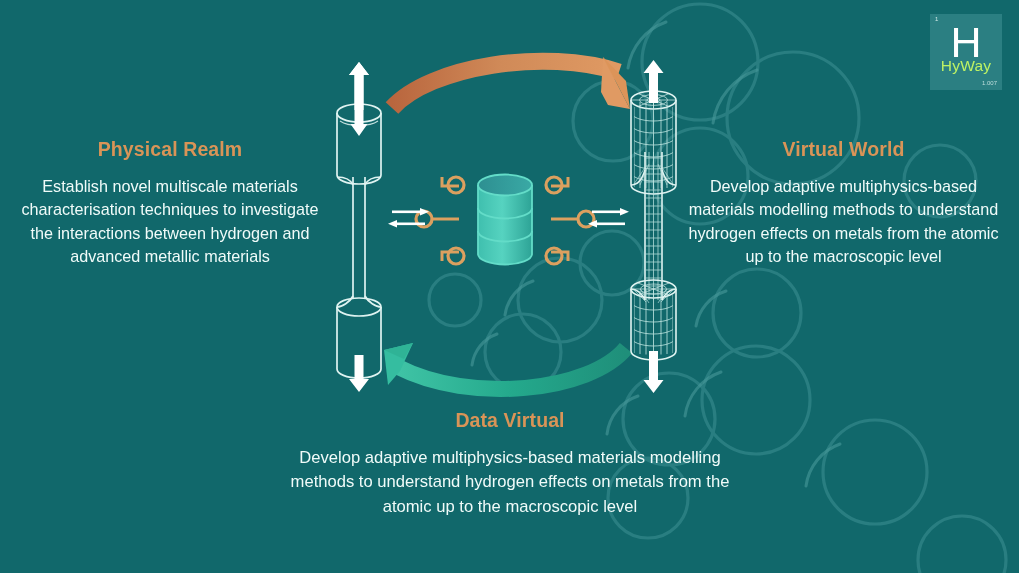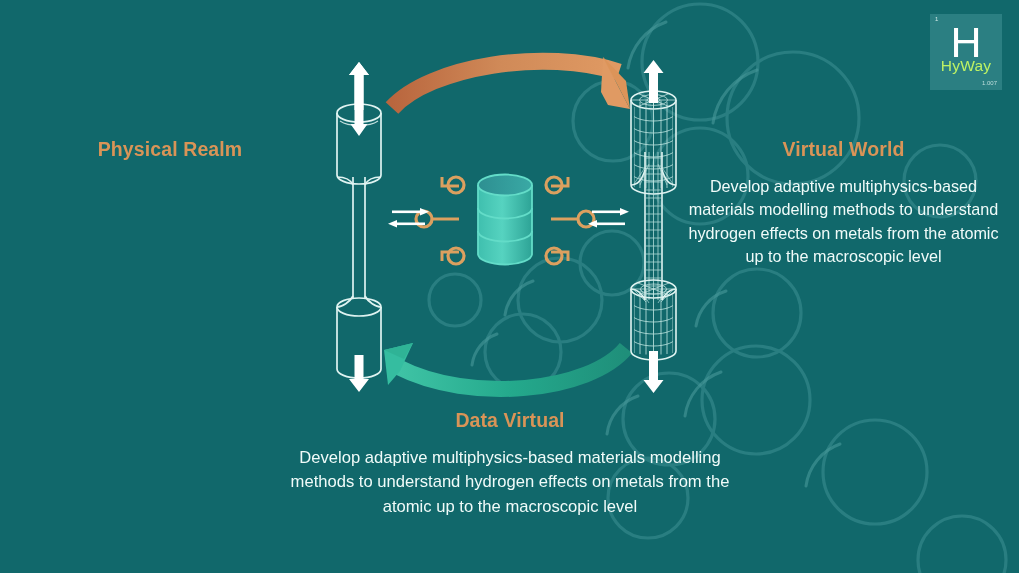--- a/index.html
+++ b/index.html
@@ -370,20 +370,21 @@
 
       <rect x="592" y="210.5" width="29" height="2.6"></rect>
       <path d="M620 208 l9 3.8 -9 3.8 z"></path>
       <rect x="596" y="222.5" width="29" height="2.6"></rect>
       <path d="M597 220 l-9 3.8 9 3.8 z"></path>
     </g>
   </svg>
 
   <div class="panel" id="panel-physical">
     <div class="panel-title">Physical Realm</div>
+    <div class="panel-body">Establish novel multiscale materials characterisation techniques to investigate the interactions between hydrogen and advanced metallic materials</div>
   </div>
 
   <div class="panel" id="panel-virtual">
     <div class="panel-title">Virtual World</div>
     <div class="panel-body">Develop adaptive multiphysics-based materials modelling methods to understand hydrogen effects on metals from the atomic up to the macroscopic level</div>
   </div>
 
   <div class="panel" id="panel-data">
     <div class="panel-title">Data Virtual</div>
     <div class="panel-body">Develop adaptive multiphysics-based materials modelling methods to understand hydrogen effects on metals from the atomic up to the macroscopic level</div>

